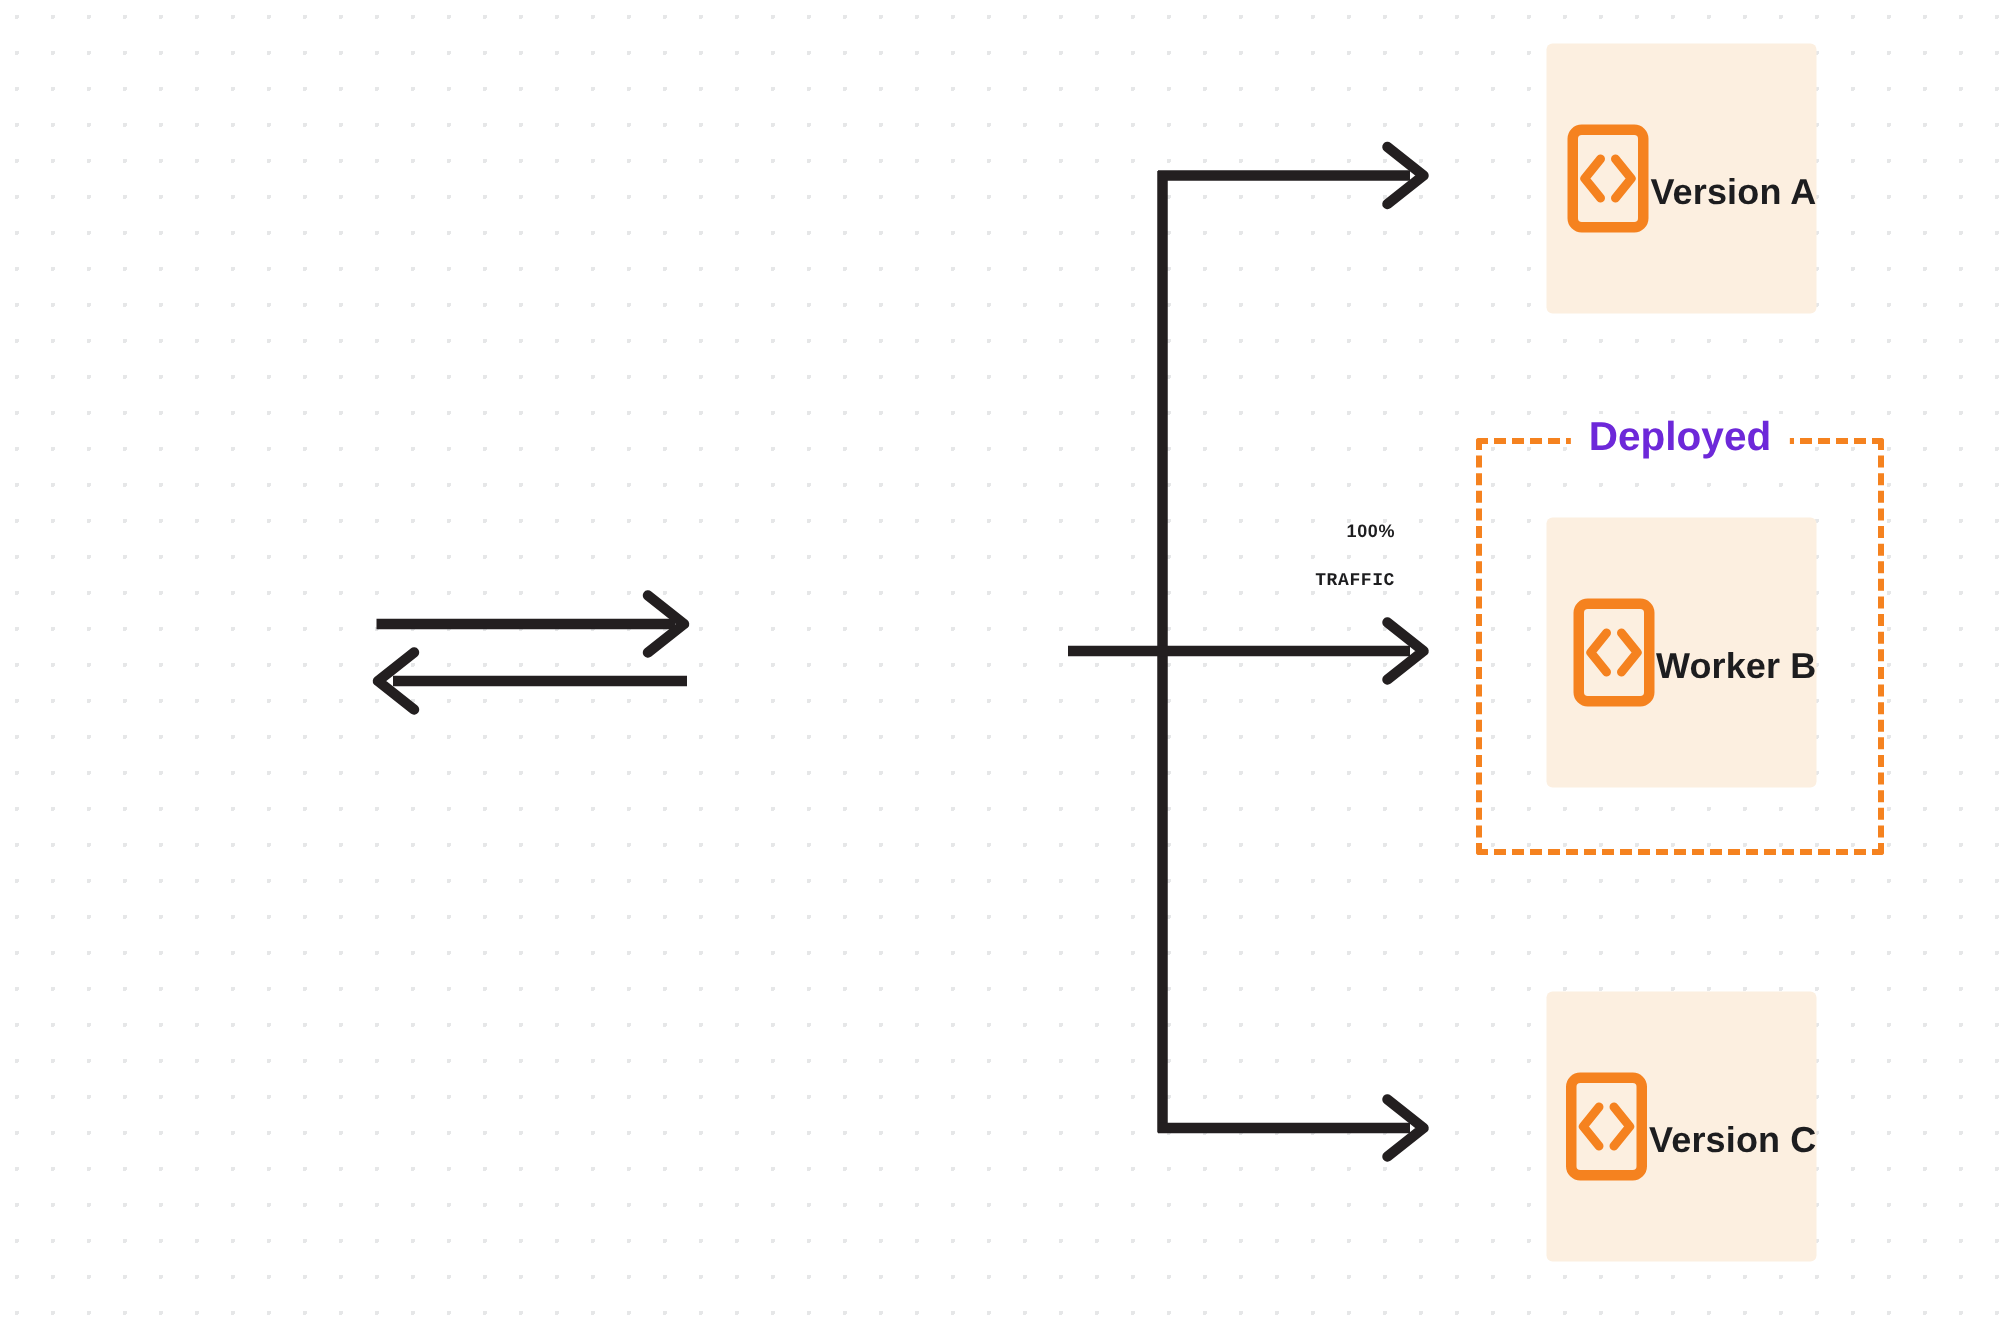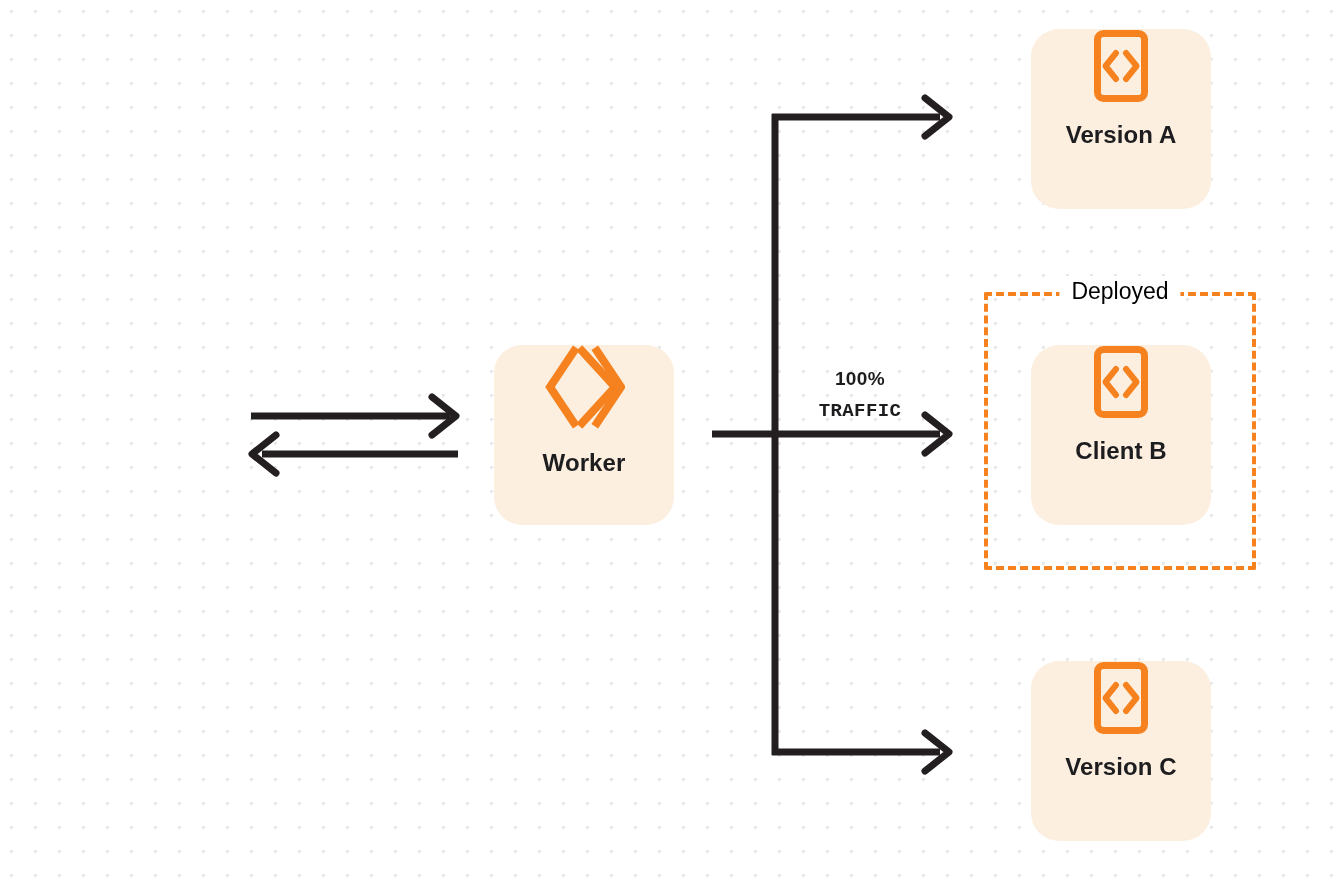--- a/index.html
+++ b/index.html
@@ -16,25 +16,25 @@
     background-size: 24px 24px;
     background-position: 10px 10px;
     overflow: hidden;
     font-family: "Liberation Sans", sans-serif;
     -webkit-font-smoothing: antialiased;
   }
 
   
   .node {
     position: absolute;
-    border-radius: 28px;
+    border-radius: 4px;
     display: flex;
-    flex-direction: column;
+    flex-direction: row;
     align-items: center;
-    justify-content: flex-start;
+    justify-content: flex-end;
     box-sizing: border-box;
   }
   .node-label {
     font-size: 24px;
     font-weight: 700;
     color: #1d1d1f;
     letter-spacing: 0.1px;
     line-height: 1;
   }
 
@@ -87,46 +87,46 @@
     border-radius: 2px;
     box-sizing: border-box;
   }
   #deployed-label {
     position: absolute;
     top: -16px;
     left: 50%;
     transform: translateX(-50%);
     background: #ffffff;
     padding: 0 12px;
-    font-size: 23px;
-    font-weight: 400;
-    color: #000000;
+    font-size: 27px;
+    font-weight: 700;
+    color: #6d28d9;
     line-height: 30px;
     white-space: nowrap;
   }
 
   
   #connectors {
     position: absolute;
     left: 0;
     top: 0;
     width: 1338px;
     height: 878px;
     pointer-events: none;
   }
 
   
   #traffic-label {
     position: absolute;
     left: 790px;
-    top: 362px;
+    top: 338px;
     width: 140px;
-    text-align: center;
+    text-align: right;
     color: #1d1d1f;
-    font-size: 19px;
+    font-size: 12px;
     font-weight: 700;
     letter-spacing: 0.4px;
     line-height: 33px;
   }
   #traffic-label .traffic-pct { display: block; }
   #traffic-label .traffic-word { display: block; font-family: Liberation Mono, monospace; }
 </style>
 </head>
 <body>
 
@@ -160,32 +160,20 @@
       </g>
 
       <g>
         <line x1="772" y1="752" x2="940" y2="752"></line>
         <polyline points="925,733 949,752 925,771" stroke-linecap="round" stroke-linejoin="round"></polyline>
       </g>
     </g>
   </svg>
 
 
-  <div class="node" id="worker-node">
-    <span class="worker-logo">
-      <svg width="82" height="84" viewBox="0 0 82 84">
-        <g fill="none" stroke="#f5821f" stroke-width="8" stroke-linecap="square" stroke-linejoin="miter">
-          <polyline points="31,6 7,42 31,78"></polyline>
-          <polyline points="39,6 72,42 39,78"></polyline>
-          <polyline points="54,6 78,42 54,78"></polyline>
-        </g>
-      </svg>
-    </span>
-    <span class="node-label">Worker</span>
-  </div>
 
   <div class="node version-node" id="version-a-node">
     <span class="code-icon">
       <svg width="56" height="74" viewBox="0 0 56 74">
         <rect x="4.5" y="4.5" width="47" height="65" rx="6" ry="6" fill="none" stroke="#f5821f" stroke-width="7"></rect>
         <polyline points="23,24 12.5,37 23,50" fill="none" stroke="#f5821f" stroke-width="6" stroke-linecap="round" stroke-linejoin="round"></polyline>
         <polyline points="33,24 43.5,37 33,50" fill="none" stroke="#f5821f" stroke-width="6" stroke-linecap="round" stroke-linejoin="round"></polyline>
       </svg>
     </span>
     <span class="node-label">Version A</span>
@@ -197,21 +185,21 @@
   </div>
 
   <div class="node version-node" id="version-b-node">
     <span class="code-icon">
       <svg width="56" height="74" viewBox="0 0 56 74">
         <rect x="4.5" y="4.5" width="47" height="65" rx="6" ry="6" fill="none" stroke="#f5821f" stroke-width="7"></rect>
         <polyline points="23,24 12.5,37 23,50" fill="none" stroke="#f5821f" stroke-width="6" stroke-linecap="round" stroke-linejoin="round"></polyline>
         <polyline points="33,24 43.5,37 33,50" fill="none" stroke="#f5821f" stroke-width="6" stroke-linecap="round" stroke-linejoin="round"></polyline>
       </svg>
     </span>
-    <span class="node-label">Client B</span>
+    <span class="node-label">Worker B</span>
   </div>
 
   <div class="node version-node" id="version-c-node">
     <span class="code-icon">
       <svg width="56" height="74" viewBox="0 0 56 74">
         <rect x="4.5" y="4.5" width="47" height="65" rx="6" ry="6" fill="none" stroke="#f5821f" stroke-width="7"></rect>
         <polyline points="23,24 12.5,37 23,50" fill="none" stroke="#f5821f" stroke-width="6" stroke-linecap="round" stroke-linejoin="round"></polyline>
         <polyline points="33,24 43.5,37 33,50" fill="none" stroke="#f5821f" stroke-width="6" stroke-linecap="round" stroke-linejoin="round"></polyline>
       </svg>
     </span>

